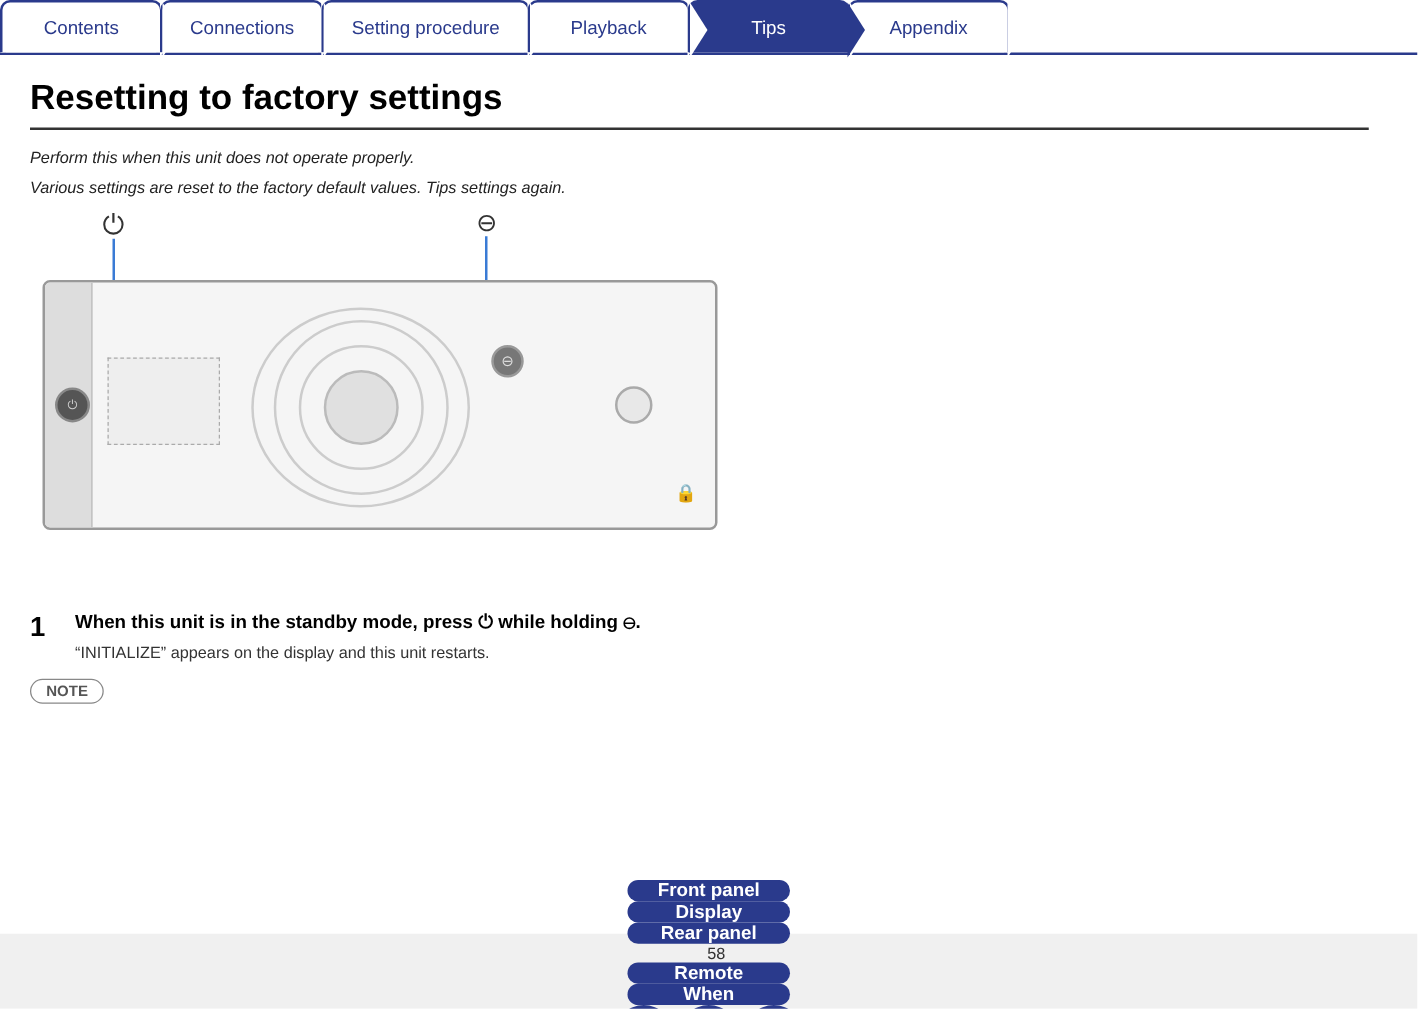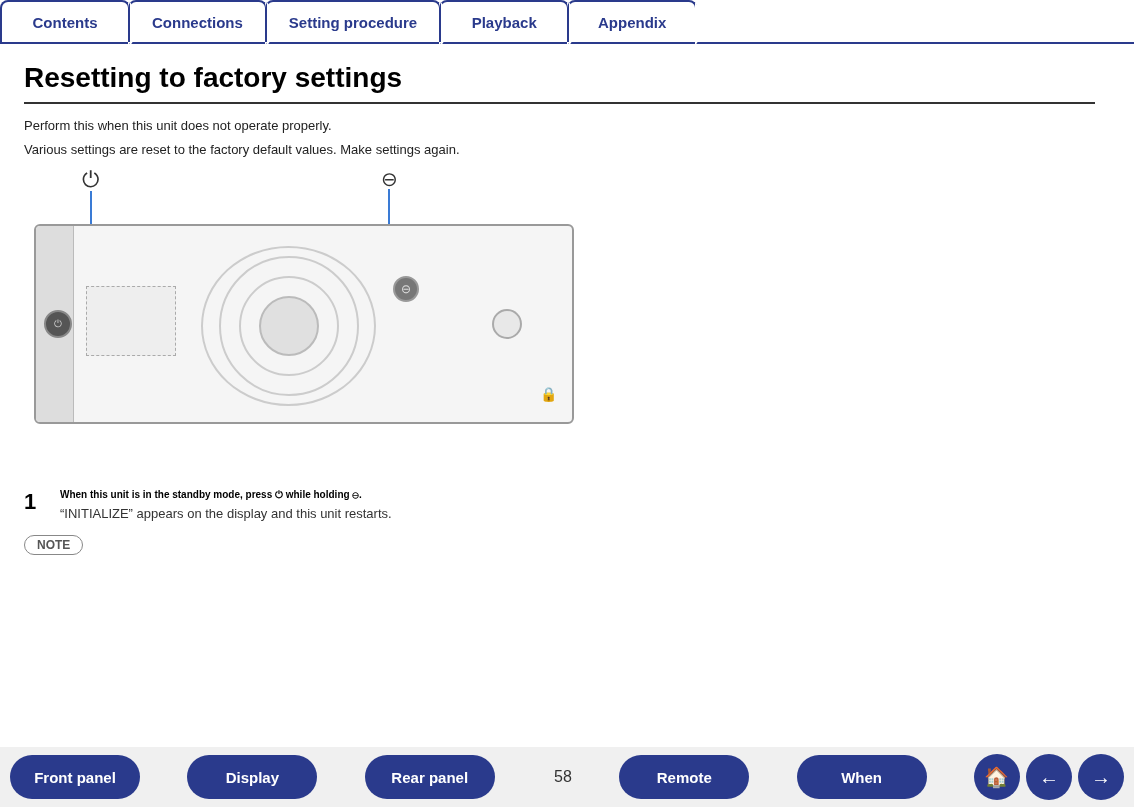--- a/index.html
+++ b/index.html
@@ -21,21 +21,21 @@
       border-bottom: 2px solid #2a3a8c;
       padding-left: 0;
     }
     .tab-item {
       position: relative;
       display: flex;
       align-items: center;
       justify-content: center;
       padding: 0 22px;
       font-size: 15px;
-      font-weight: bold;
+      font-weight: normal;
       color: #2a3a8c;
       background: #fff;
       border: 2px solid #2a3a8c;
       border-bottom: none;
       border-radius: 8px 8px 0 0;
       margin-right: -2px;
       cursor: pointer;
       min-width: 130px;
       z-index: 1;
     }
@@ -89,20 +89,21 @@
       border: none;
       border-top: 2px solid #333;
       margin-bottom: 12px;
     }
 
     .intro-text {
       font-size: 13px;
       color: #222;
       margin-bottom: 4px;
       line-height: 1.5;
+      font-style: italic;
     }
 
     
     .diagram-container {
       position: relative;
       width: 560px;
       height: 300px;
       margin: 10px 0 18px 0;
     }
 
@@ -285,21 +286,21 @@
       font-size: 22px;
       font-weight: bold;
       color: #000;
       min-width: 36px;
       margin-top: 2px;
     }
     .step-content {
       flex: 1;
     }
     .step-main {
-      font-size: 10px;
+      font-size: 15px;
       font-weight: bold;
       color: #000;
       line-height: 1.5;
       margin-bottom: 4px;
     }
     .step-detail {
       font-size: 13px;
       color: #333;
     }
 
@@ -324,39 +325,40 @@
     
     .bottom-nav {
       position: absolute;
       bottom: 0;
       left: 0;
       right: 0;
       height: 60px;
       background: #f0f0f0;
       display: flex;
       align-items: center;
-      justify-content: space-between;
+      justify-content: center;
       padding: 0 10px;
+      flex-direction: column;
     }
 
     .nav-btn {
       height: 44px;
       border: none;
       border-radius: 22px;
       background: #2a3a8c;
       color: #fff;
       font-size: 15px;
       font-weight: bold;
       padding: 0 24px;
       cursor: pointer;
       min-width: 130px;
     }
 
     .page-num {
-      font-size: 16px;
+      font-size: 13px;
       color: #333;
       font-weight: normal;
       margin-left: 12px;
     }
 
     .nav-icons {
       display: flex;
       gap: 6px;
     }
     .nav-icon-btn {
@@ -381,31 +383,34 @@
     <span>Contents</span>
   </div>
   <div class="tab-item">
     <span>Connections</span>
   </div>
   <div class="tab-item">
     <span>Setting procedure</span>
   </div>
   <div class="tab-item">
     <span>Playback</span>
+  </div>
+  <div class="tab-item active">
+    <span>Tips</span>
   </div>
   <div class="tab-item">
     <span>Appendix</span>
   </div>
 </nav>
 
 <div class="main-content">
   <h1 class="page-title">Resetting to factory settings</h1>
   <hr class="page-divider">
   <p class="intro-text">Perform this when this unit does not operate properly.</p>
-  <p class="intro-text">Various settings are reset to the factory default values. Make settings again.</p>
+  <p class="intro-text">Various settings are reset to the factory default values. Tips settings again.</p>
 
   <div class="diagram-container">
 
     <div class="callout-power">
       <span class="callout-icon">⏻</span>
       <div class="callout-line"></div>
     </div>
 
     <div class="callout-input">
       <span class="callout-icon" style="font-size:20px;">⊖</span>

